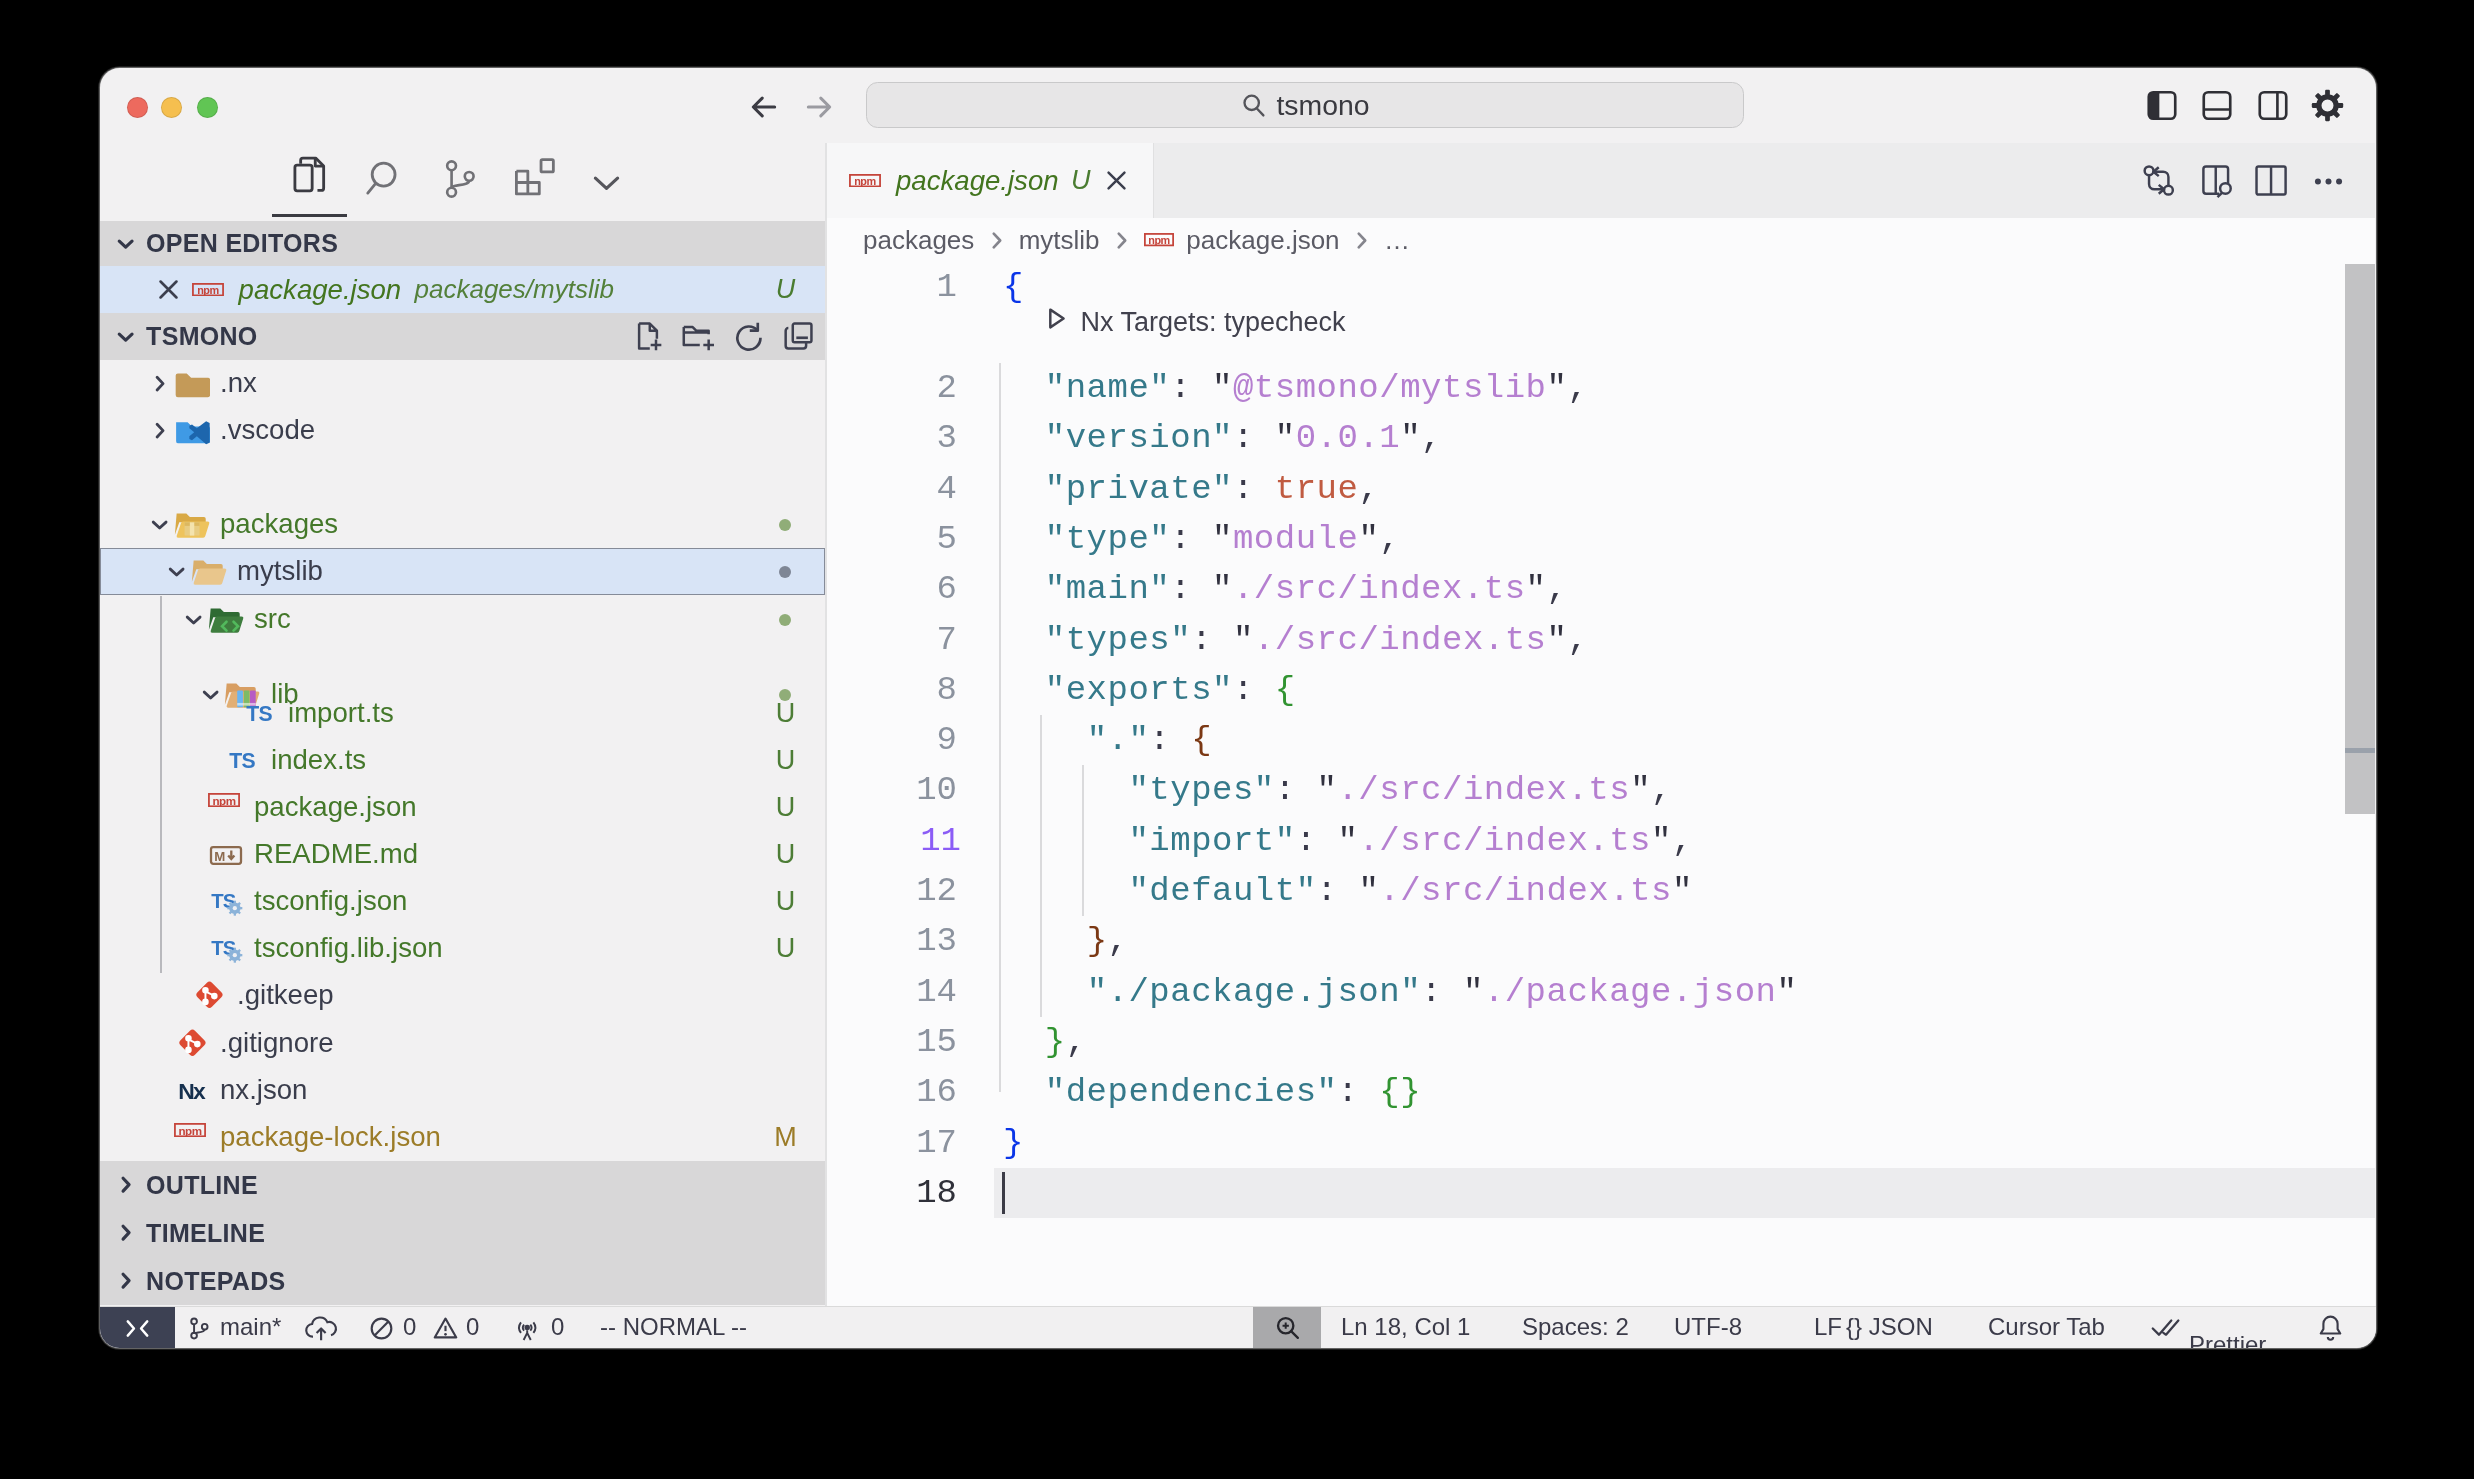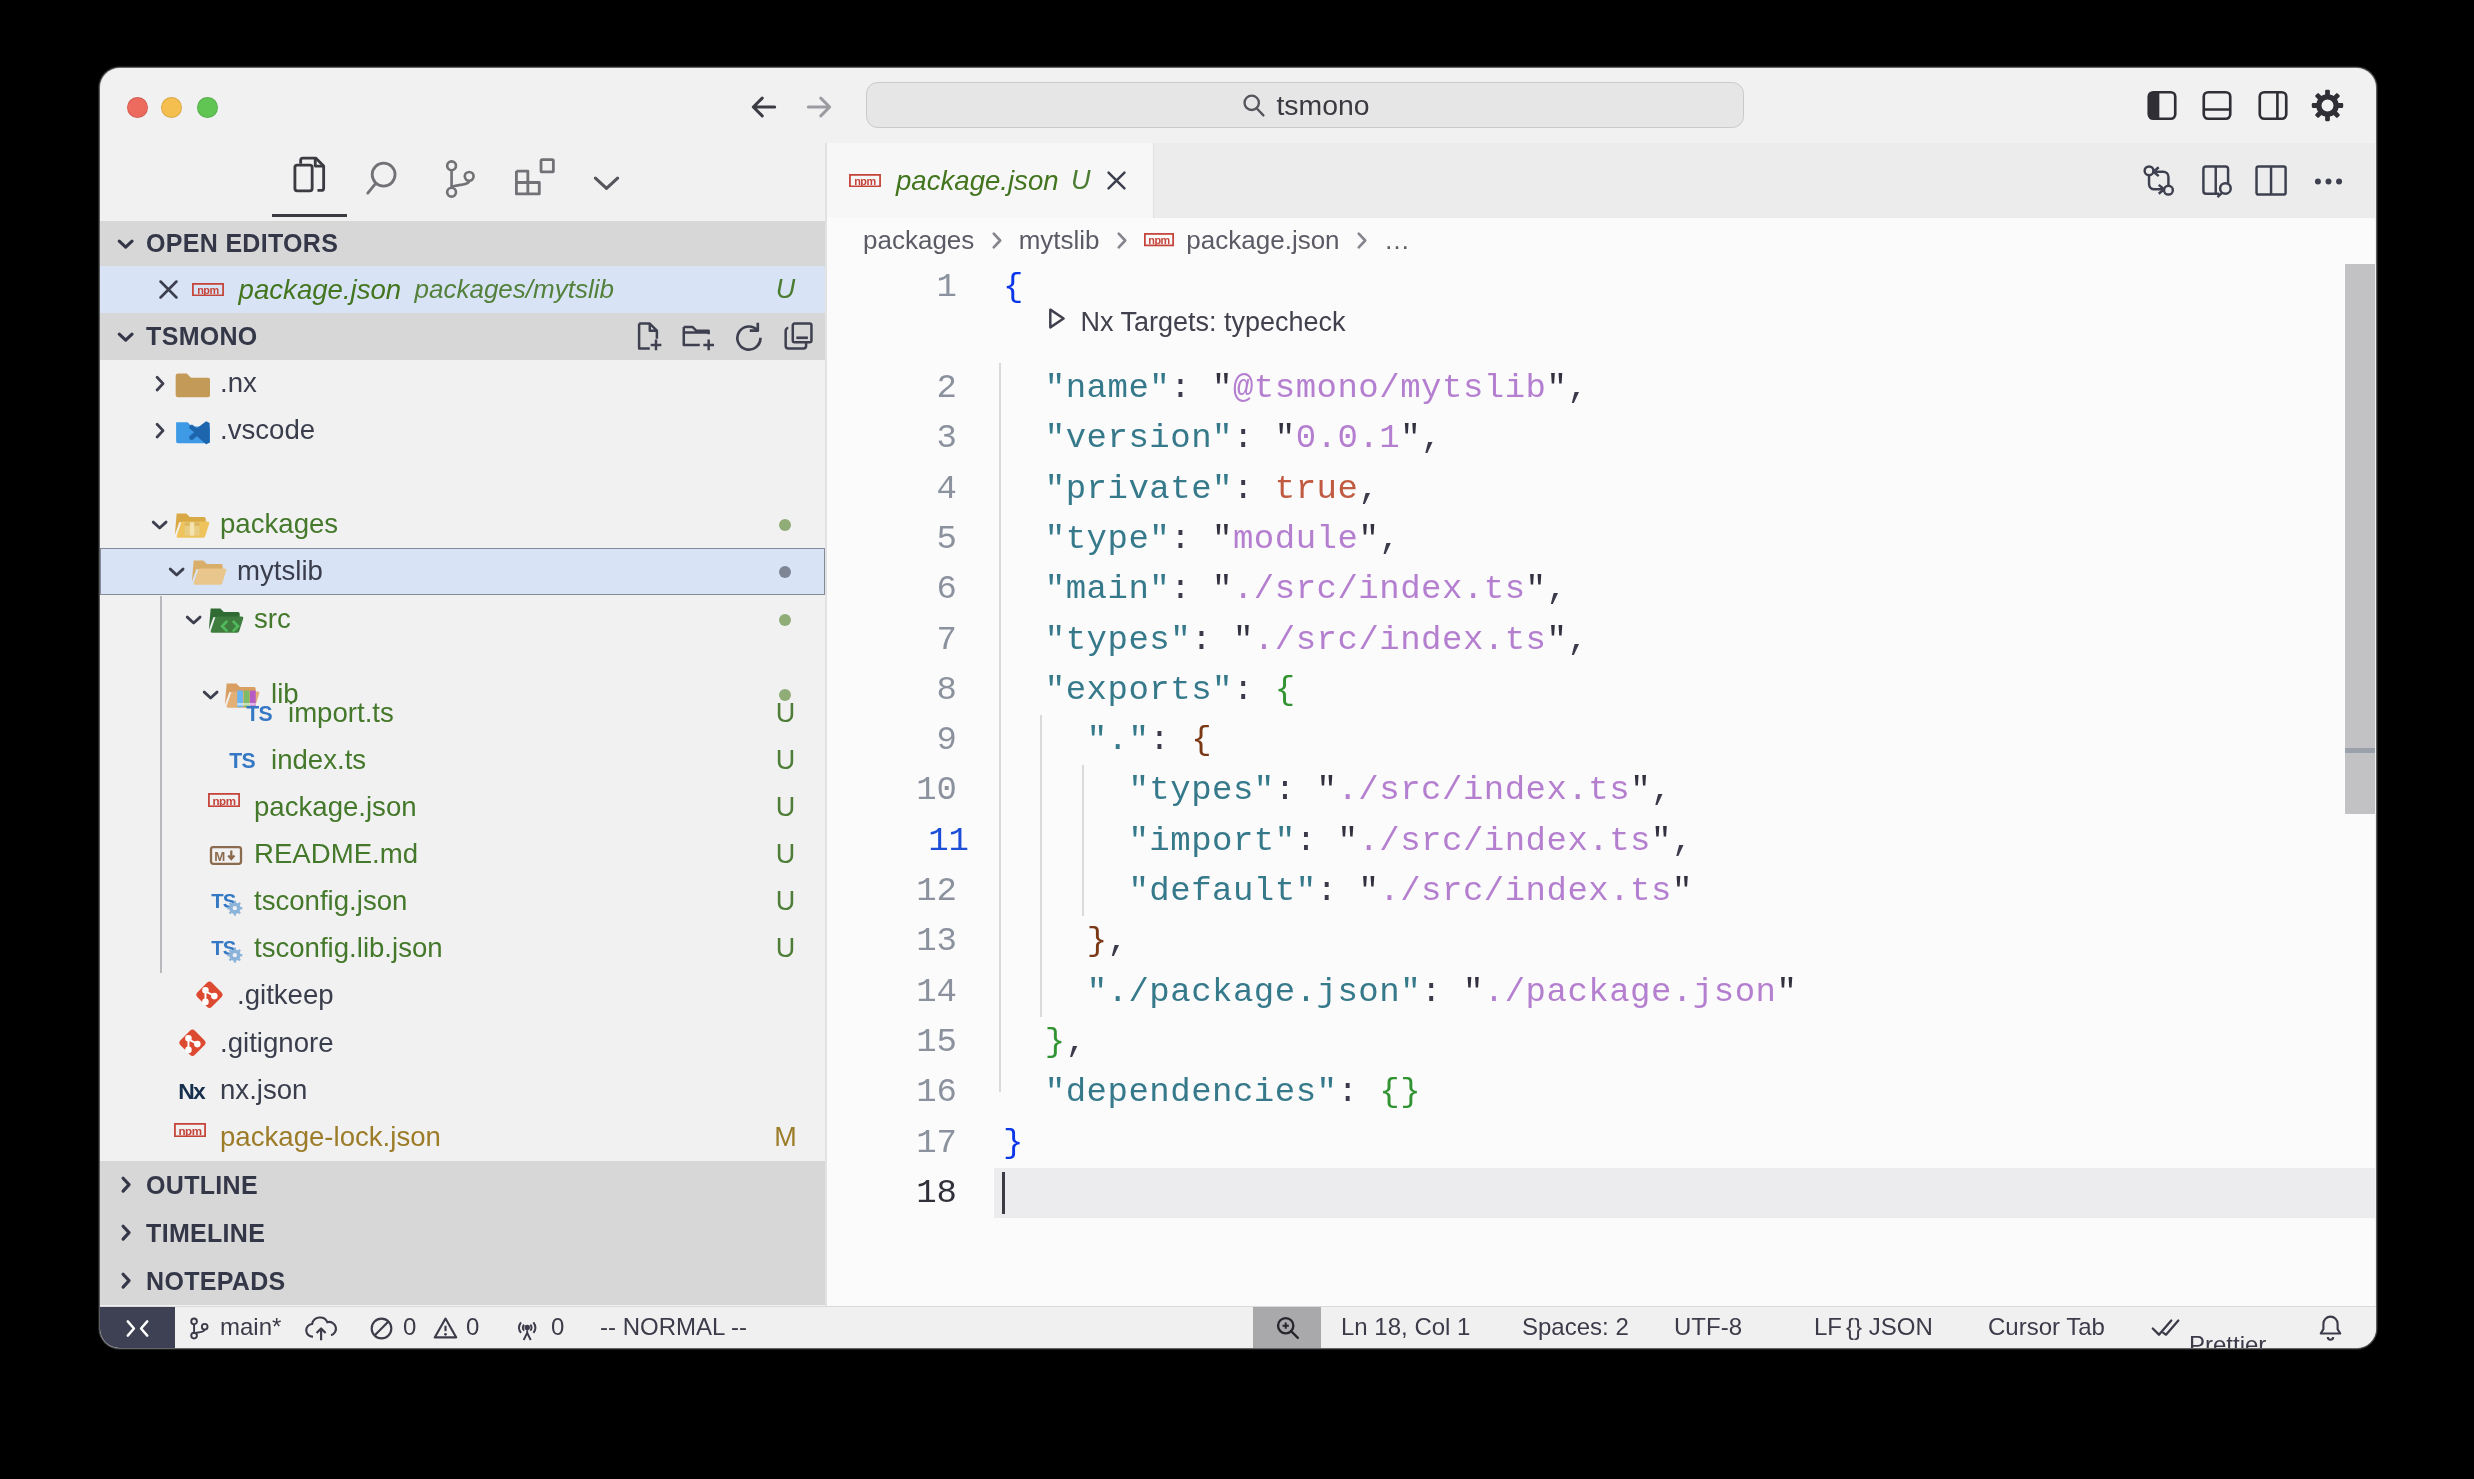--- a/index.html
+++ b/index.html
@@ -481,21 +481,21 @@
 <div class="mono abs" style="left:46px;top:496px;width:84px;text-align:right;color:#8b929e;letter-spacing:0">6</div>
 <div class="mono abs" style="left:176px;top:496px">  <i style="color:#35798a;font-style:normal">"main"</i><i style="color:#3a3a4a;font-style:normal">: </i><i style="color:#31313f;font-style:normal">"</i><i style="color:#b57fd0;font-style:normal">./src/index.ts</i><i style="color:#31313f;font-style:normal">"</i><i style="color:#3a3a4a;font-style:normal">,</i></div>
 <div class="mono abs" style="left:46px;top:547px;width:84px;text-align:right;color:#8b929e;letter-spacing:0">7</div>
 <div class="mono abs" style="left:176px;top:547px">  <i style="color:#35798a;font-style:normal">"types"</i><i style="color:#3a3a4a;font-style:normal">: </i><i style="color:#31313f;font-style:normal">"</i><i style="color:#b57fd0;font-style:normal">./src/index.ts</i><i style="color:#31313f;font-style:normal">"</i><i style="color:#3a3a4a;font-style:normal">,</i></div>
 <div class="mono abs" style="left:46px;top:597px;width:84px;text-align:right;color:#8b929e;letter-spacing:0">8</div>
 <div class="mono abs" style="left:176px;top:597px">  <i style="color:#35798a;font-style:normal">"exports"</i><i style="color:#3a3a4a;font-style:normal">: </i><i style="color:#319331;font-style:normal">{</i></div>
 <div class="mono abs" style="left:46px;top:647px;width:84px;text-align:right;color:#8b929e;letter-spacing:0">9</div>
 <div class="mono abs" style="left:176px;top:647px">    <i style="color:#35798a;font-style:normal">"."</i><i style="color:#3a3a4a;font-style:normal">: </i><i style="color:#7b3814;font-style:normal">{</i></div>
 <div class="mono abs" style="left:46px;top:697px;width:84px;text-align:right;color:#8b929e;letter-spacing:0">10</div>
 <div class="mono abs" style="left:176px;top:697px">      <i style="color:#35798a;font-style:normal">"types"</i><i style="color:#3a3a4a;font-style:normal">: </i><i style="color:#31313f;font-style:normal">"</i><i style="color:#b57fd0;font-style:normal">./src/index.ts</i><i style="color:#31313f;font-style:normal">"</i><i style="color:#3a3a4a;font-style:normal">,</i></div>
-<div class="mono abs" style="left:58px;top:748px;width:84px;text-align:right;color:#1d4ed8;letter-spacing:0">11</div>
+<div class="mono abs" style="left:50px;top:748px;width:84px;text-align:right;color:#8b5cf6;letter-spacing:0">11</div>
 <div class="mono abs" style="left:176px;top:748px">      <i style="color:#35798a;font-style:normal">"import"</i><i style="color:#3a3a4a;font-style:normal">: </i><i style="color:#31313f;font-style:normal">"</i><i style="color:#b57fd0;font-style:normal">./src/index.ts</i><i style="color:#31313f;font-style:normal">"</i><i style="color:#3a3a4a;font-style:normal">,</i></div>
 <div class="mono abs" style="left:46px;top:798px;width:84px;text-align:right;color:#8b929e;letter-spacing:0">12</div>
 <div class="mono abs" style="left:176px;top:798px">      <i style="color:#35798a;font-style:normal">"default"</i><i style="color:#3a3a4a;font-style:normal">: </i><i style="color:#31313f;font-style:normal">"</i><i style="color:#b57fd0;font-style:normal">./src/index.ts</i><i style="color:#31313f;font-style:normal">"</i></div>
 <div class="mono abs" style="left:46px;top:848px;width:84px;text-align:right;color:#8b929e;letter-spacing:0">13</div>
 <div class="mono abs" style="left:176px;top:848px">    <i style="color:#7b3814;font-style:normal">}</i><i style="color:#3a3a4a;font-style:normal">,</i></div>
 <div class="mono abs" style="left:46px;top:899px;width:84px;text-align:right;color:#8b929e;letter-spacing:0">14</div>
 <div class="mono abs" style="left:176px;top:899px">    <i style="color:#35798a;font-style:normal">"./package.json"</i><i style="color:#3a3a4a;font-style:normal">: </i><i style="color:#31313f;font-style:normal">"</i><i style="color:#b57fd0;font-style:normal">./package.json</i><i style="color:#31313f;font-style:normal">"</i></div>
 <div class="mono abs" style="left:46px;top:949px;width:84px;text-align:right;color:#8b929e;letter-spacing:0">15</div>
 <div class="mono abs" style="left:176px;top:949px">  <i style="color:#319331;font-style:normal">}</i><i style="color:#3a3a4a;font-style:normal">,</i></div>
 <div class="mono abs" style="left:46px;top:999px;width:84px;text-align:right;color:#8b929e;letter-spacing:0">16</div>

